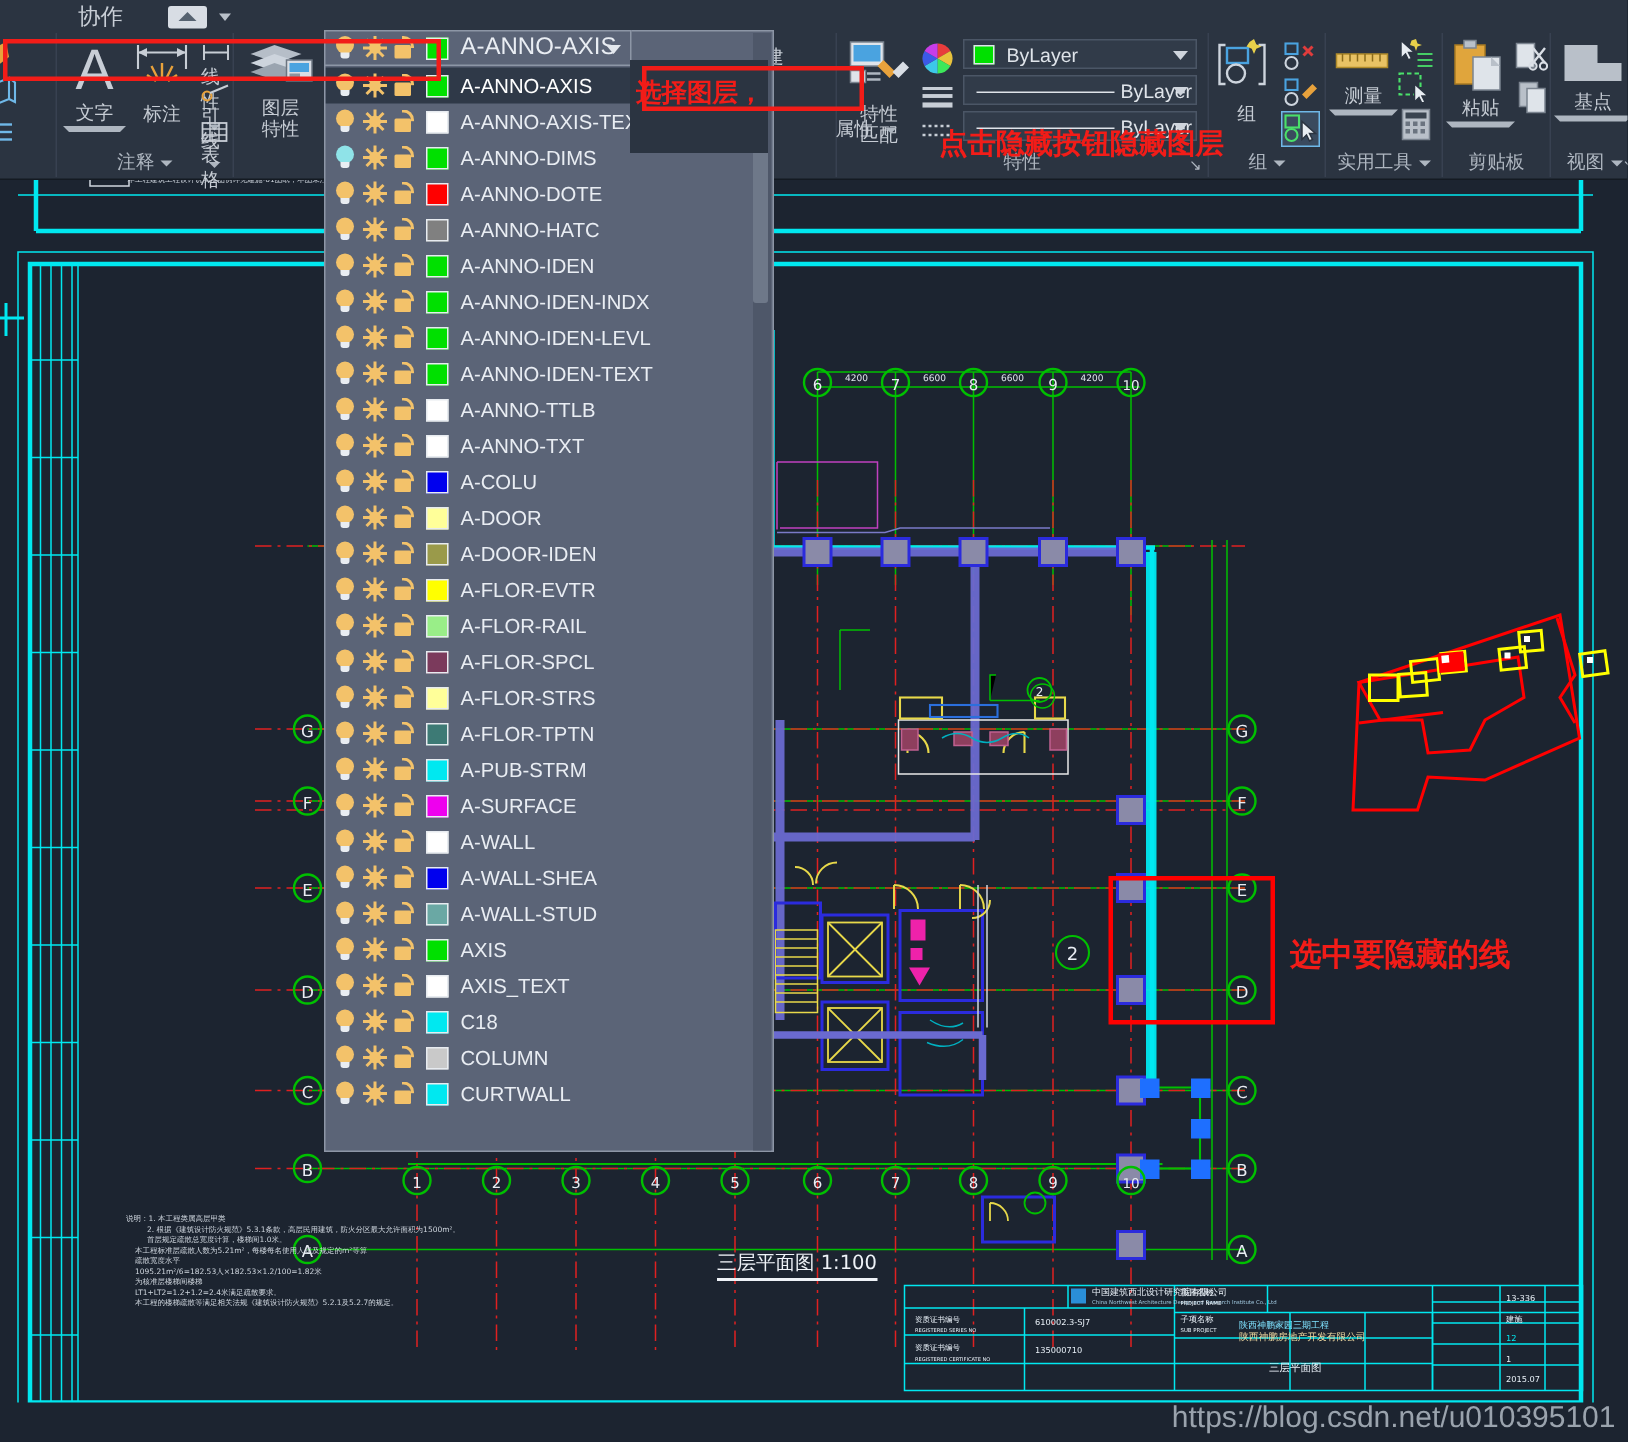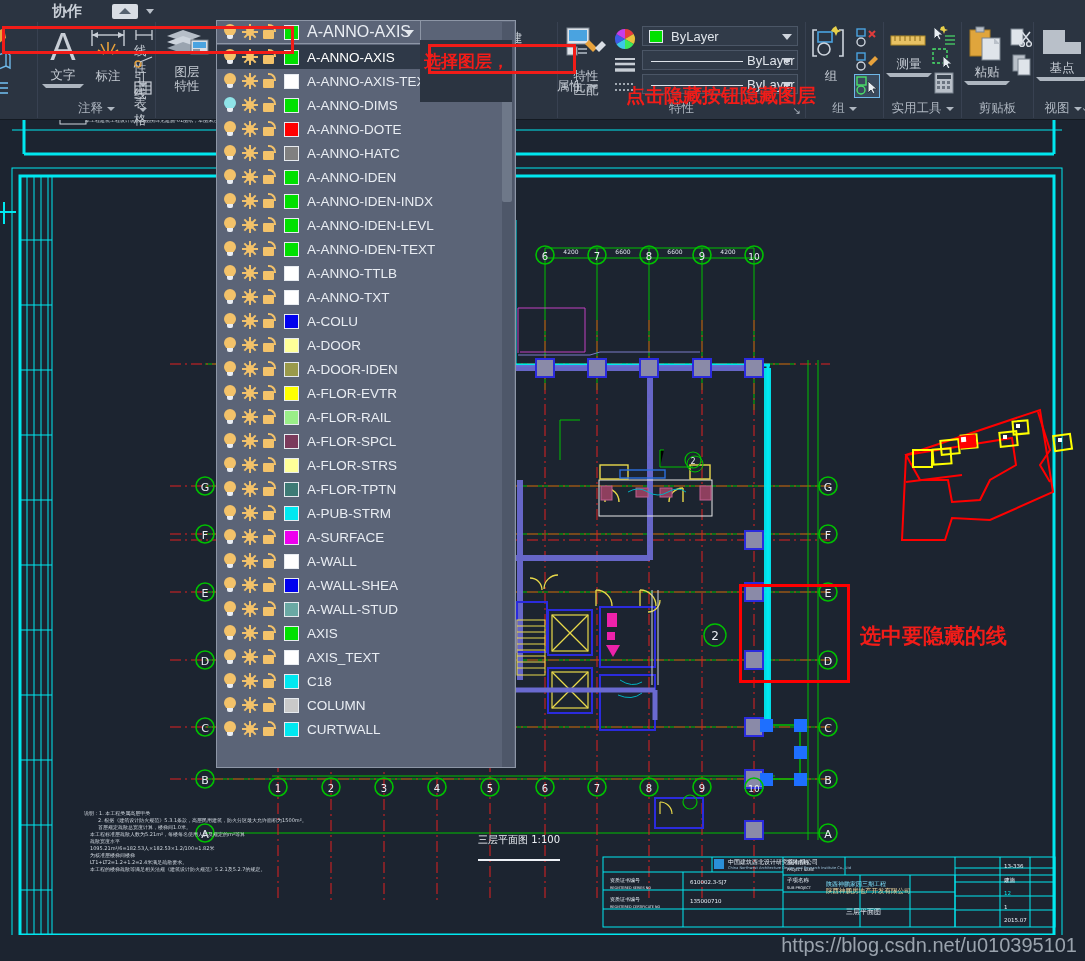--- a/index.html
+++ b/index.html
@@ -16,21 +16,21 @@
     position: absolute; left: 0; top: 0; width: 1085px; height: 120px;
     background: #2b3441;
     border-bottom: 1px solid #141a22;
     z-index: 5;
   }
   .ribbon-tabs {
     position: absolute; left: 0; top: 0; height: 22px; width: 1085px;
   }
   .tab-label {
     position: absolute; left: 52px; top: 2px;
-    color: #c8ced6; font-size: 15px; font-weight: bold;
+    color: #c8ced6; font-size: 15px;
   }
   .qa-icon {
     position: absolute; left: 112px; top: 4px;
     width: 26px; height: 15px;
     background: #d8dde4; border-radius: 2px;
   }
   .qa-icon:after {
     content:""; position:absolute; left:7px; top:4px;
     border-left: 6px solid transparent; border-right: 6px solid transparent;
     border-bottom: 6px solid #566270;
@@ -232,23 +232,23 @@
   #watermark {
     position: absolute; right: 8px; bottom: 4px;
     color: #9aa3ad; font-size: 20px;
     font-family: "Liberation Sans", sans-serif;
   }
   .tiny-text {
     position: absolute; color: #cfd6de; font-size: 5px; line-height: 7px;
     white-space: nowrap; font-family: "DejaVu Sans", sans-serif;
   }
   .plan-title {
-    position: absolute; color: #eef2f7; font-size: 10px;
+    position: absolute; color: #eef2f7; font-size: 13px;
     font-family: "DejaVu Sans", sans-serif; white-space: nowrap;
-    border-bottom: 2px solid #eef2f7; padding-bottom: 12px;
+    border-bottom: 2px solid #eef2f7; padding-bottom: 1px;
   }
 </style>
 </head>
 <body>
 
 <div id="app">
 
   <div id="canvas">
     <svg width="1085" height="841" viewBox="0 0 1085 841" style="display:block">
 

